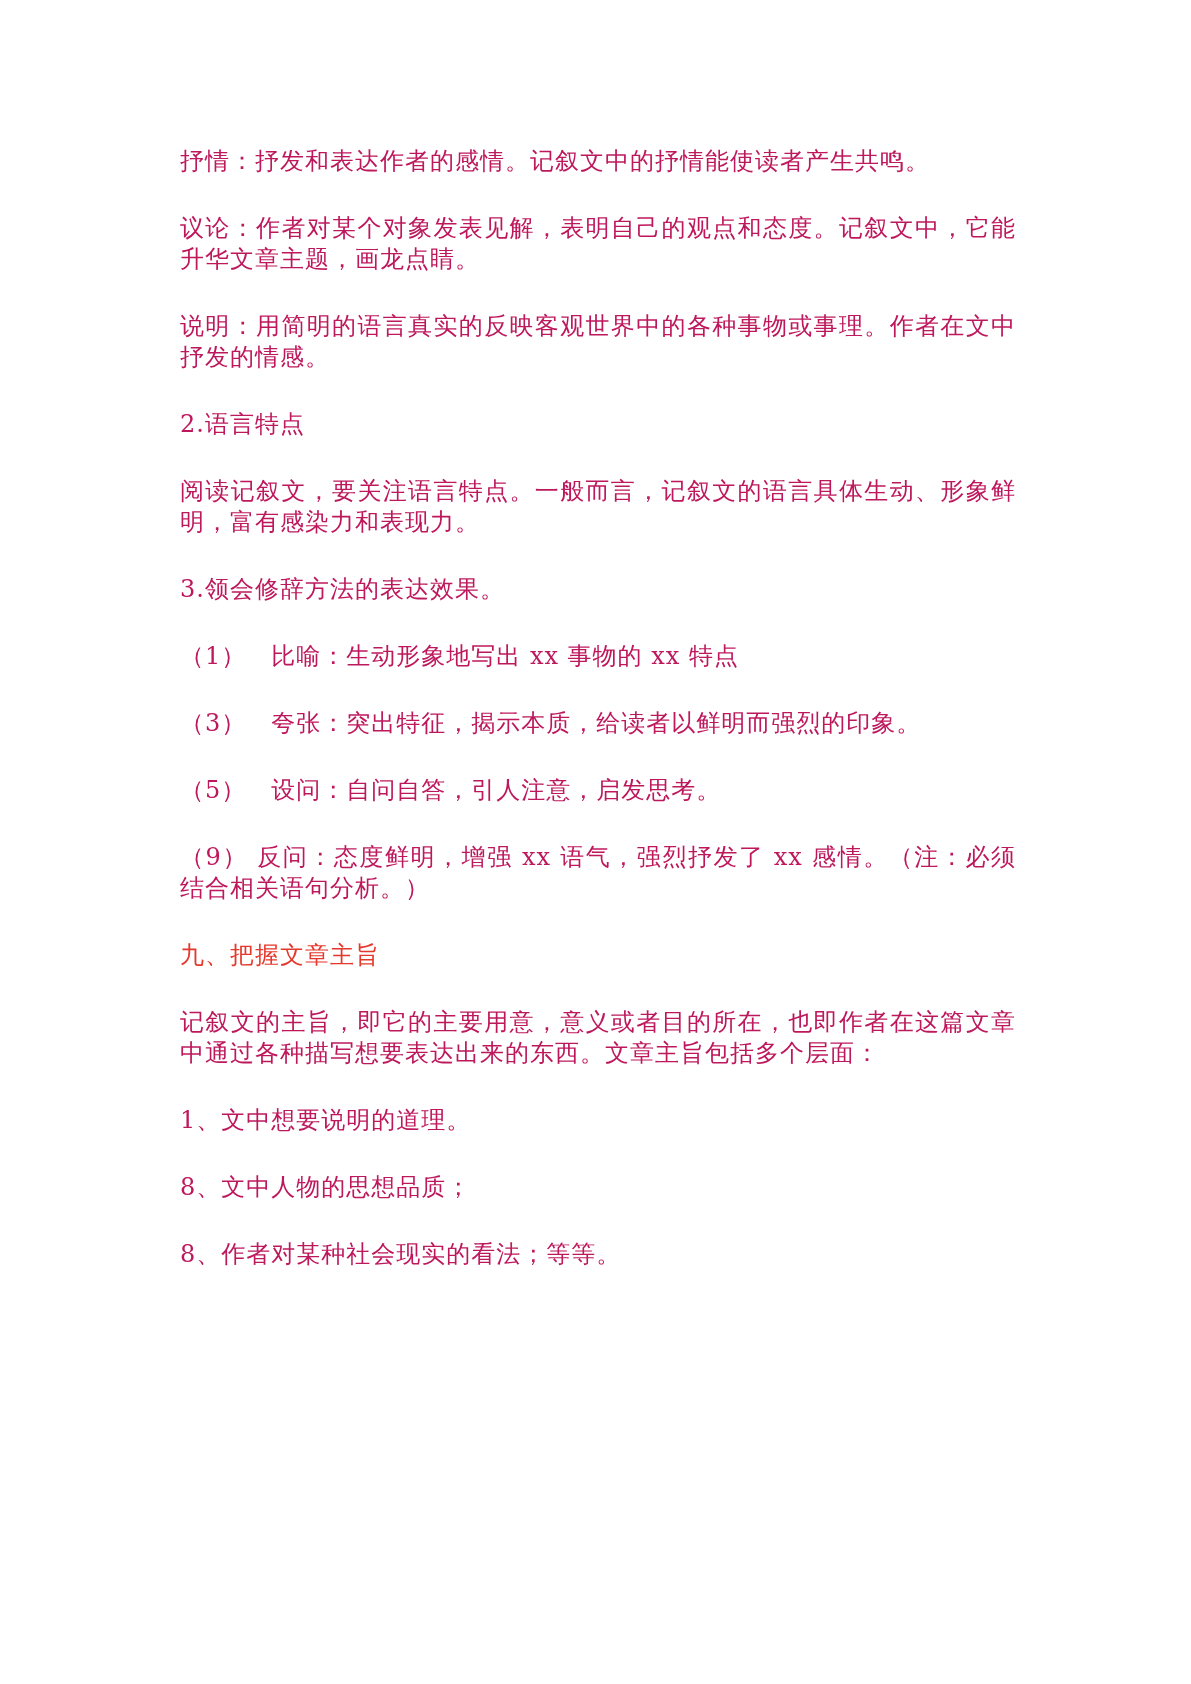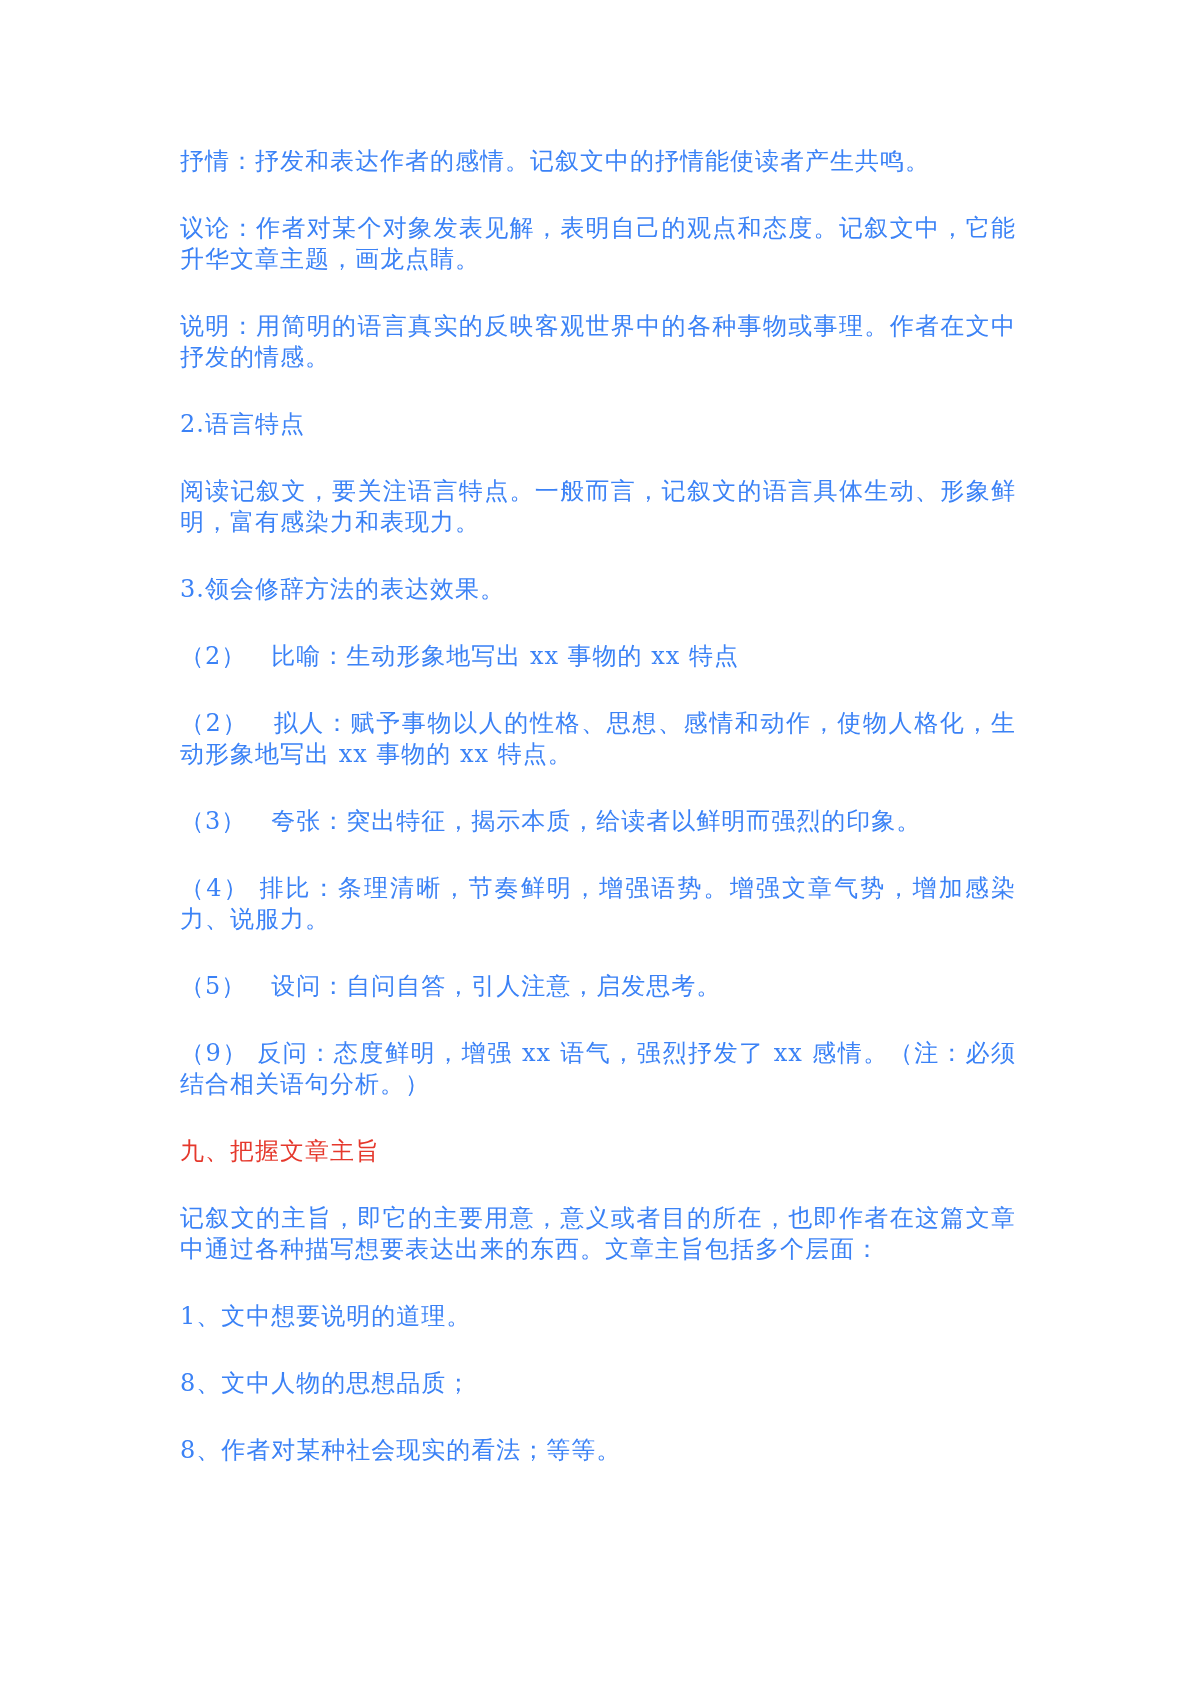--- a/index.html
+++ b/index.html
@@ -18,45 +18,43 @@
     position: absolute;
     left: 180px;
     top: 146px;
     width: 836px;
   }
   .para {
     font-family: "DejaVu Serif", "Liberation Serif", serif;
     font-size: 24px;
     line-height: 31px;
     letter-spacing: 1px;
-    color: #3b82f6;
+    color: #be185d;
     margin: 0 0 36px 0;
     text-align: justify;
     word-break: break-all;
   }
   .para.heading {
     color: #e5382c;
     text-align: left;
   }
 </style>
 </head>
 <body>
 
 <div class="page">
   <div class="content">
     <p class="para">抒情：抒发和表达作者的感情。记叙文中的抒情能使读者产生共鸣。</p>
     <p class="para">议论：作者对某个对象发表见解，表明自己的观点和态度。记叙文中，它能升华文章主题，画龙点睛。</p>
     <p class="para">说明：用简明的语言真实的反映客观世界中的各种事物或事理。作者在文中抒发的情感。</p>
     <p class="para">2.语言特点</p>
     <p class="para">阅读记叙文，要关注语言特点。一般而言，记叙文的语言具体生动、形象鲜明，富有感染力和表现力。</p>
     <p class="para">3.领会修辞方法的表达效果。</p>
-    <p class="para">（2）　比喻：生动形象地写出 xx 事物的 xx 特点</p>
-    <p class="para">（2）　拟人：赋予事物以人的性格、思想、感情和动作，使物人格化，生动形象地写出 xx 事物的 xx 特点。</p>
+    <p class="para">（1）　比喻：生动形象地写出 xx 事物的 xx 特点</p>
     <p class="para">（3）　夸张：突出特征，揭示本质，给读者以鲜明而强烈的印象。</p>
-    <p class="para">（4） 排比：条理清晰，节奏鲜明，增强语势。增强文章气势，增加感染力、说服力。</p>
     <p class="para">（5）　设问：自问自答，引人注意，启发思考。</p>
     <p class="para">（9） 反问：态度鲜明，增强 xx 语气，强烈抒发了 xx 感情。（注：必须结合相关语句分析。）</p>
     <p class="para heading">九、把握文章主旨</p>
     <p class="para">记叙文的主旨，即它的主要用意，意义或者目的所在，也即作者在这篇文章中通过各种描写想要表达出来的东西。文章主旨包括多个层面：</p>
     <p class="para">1、文中想要说明的道理。</p>
     <p class="para">8、文中人物的思想品质；</p>
     <p class="para">8、作者对某种社会现实的看法；等等。</p>
   </div>
 </div>
 

